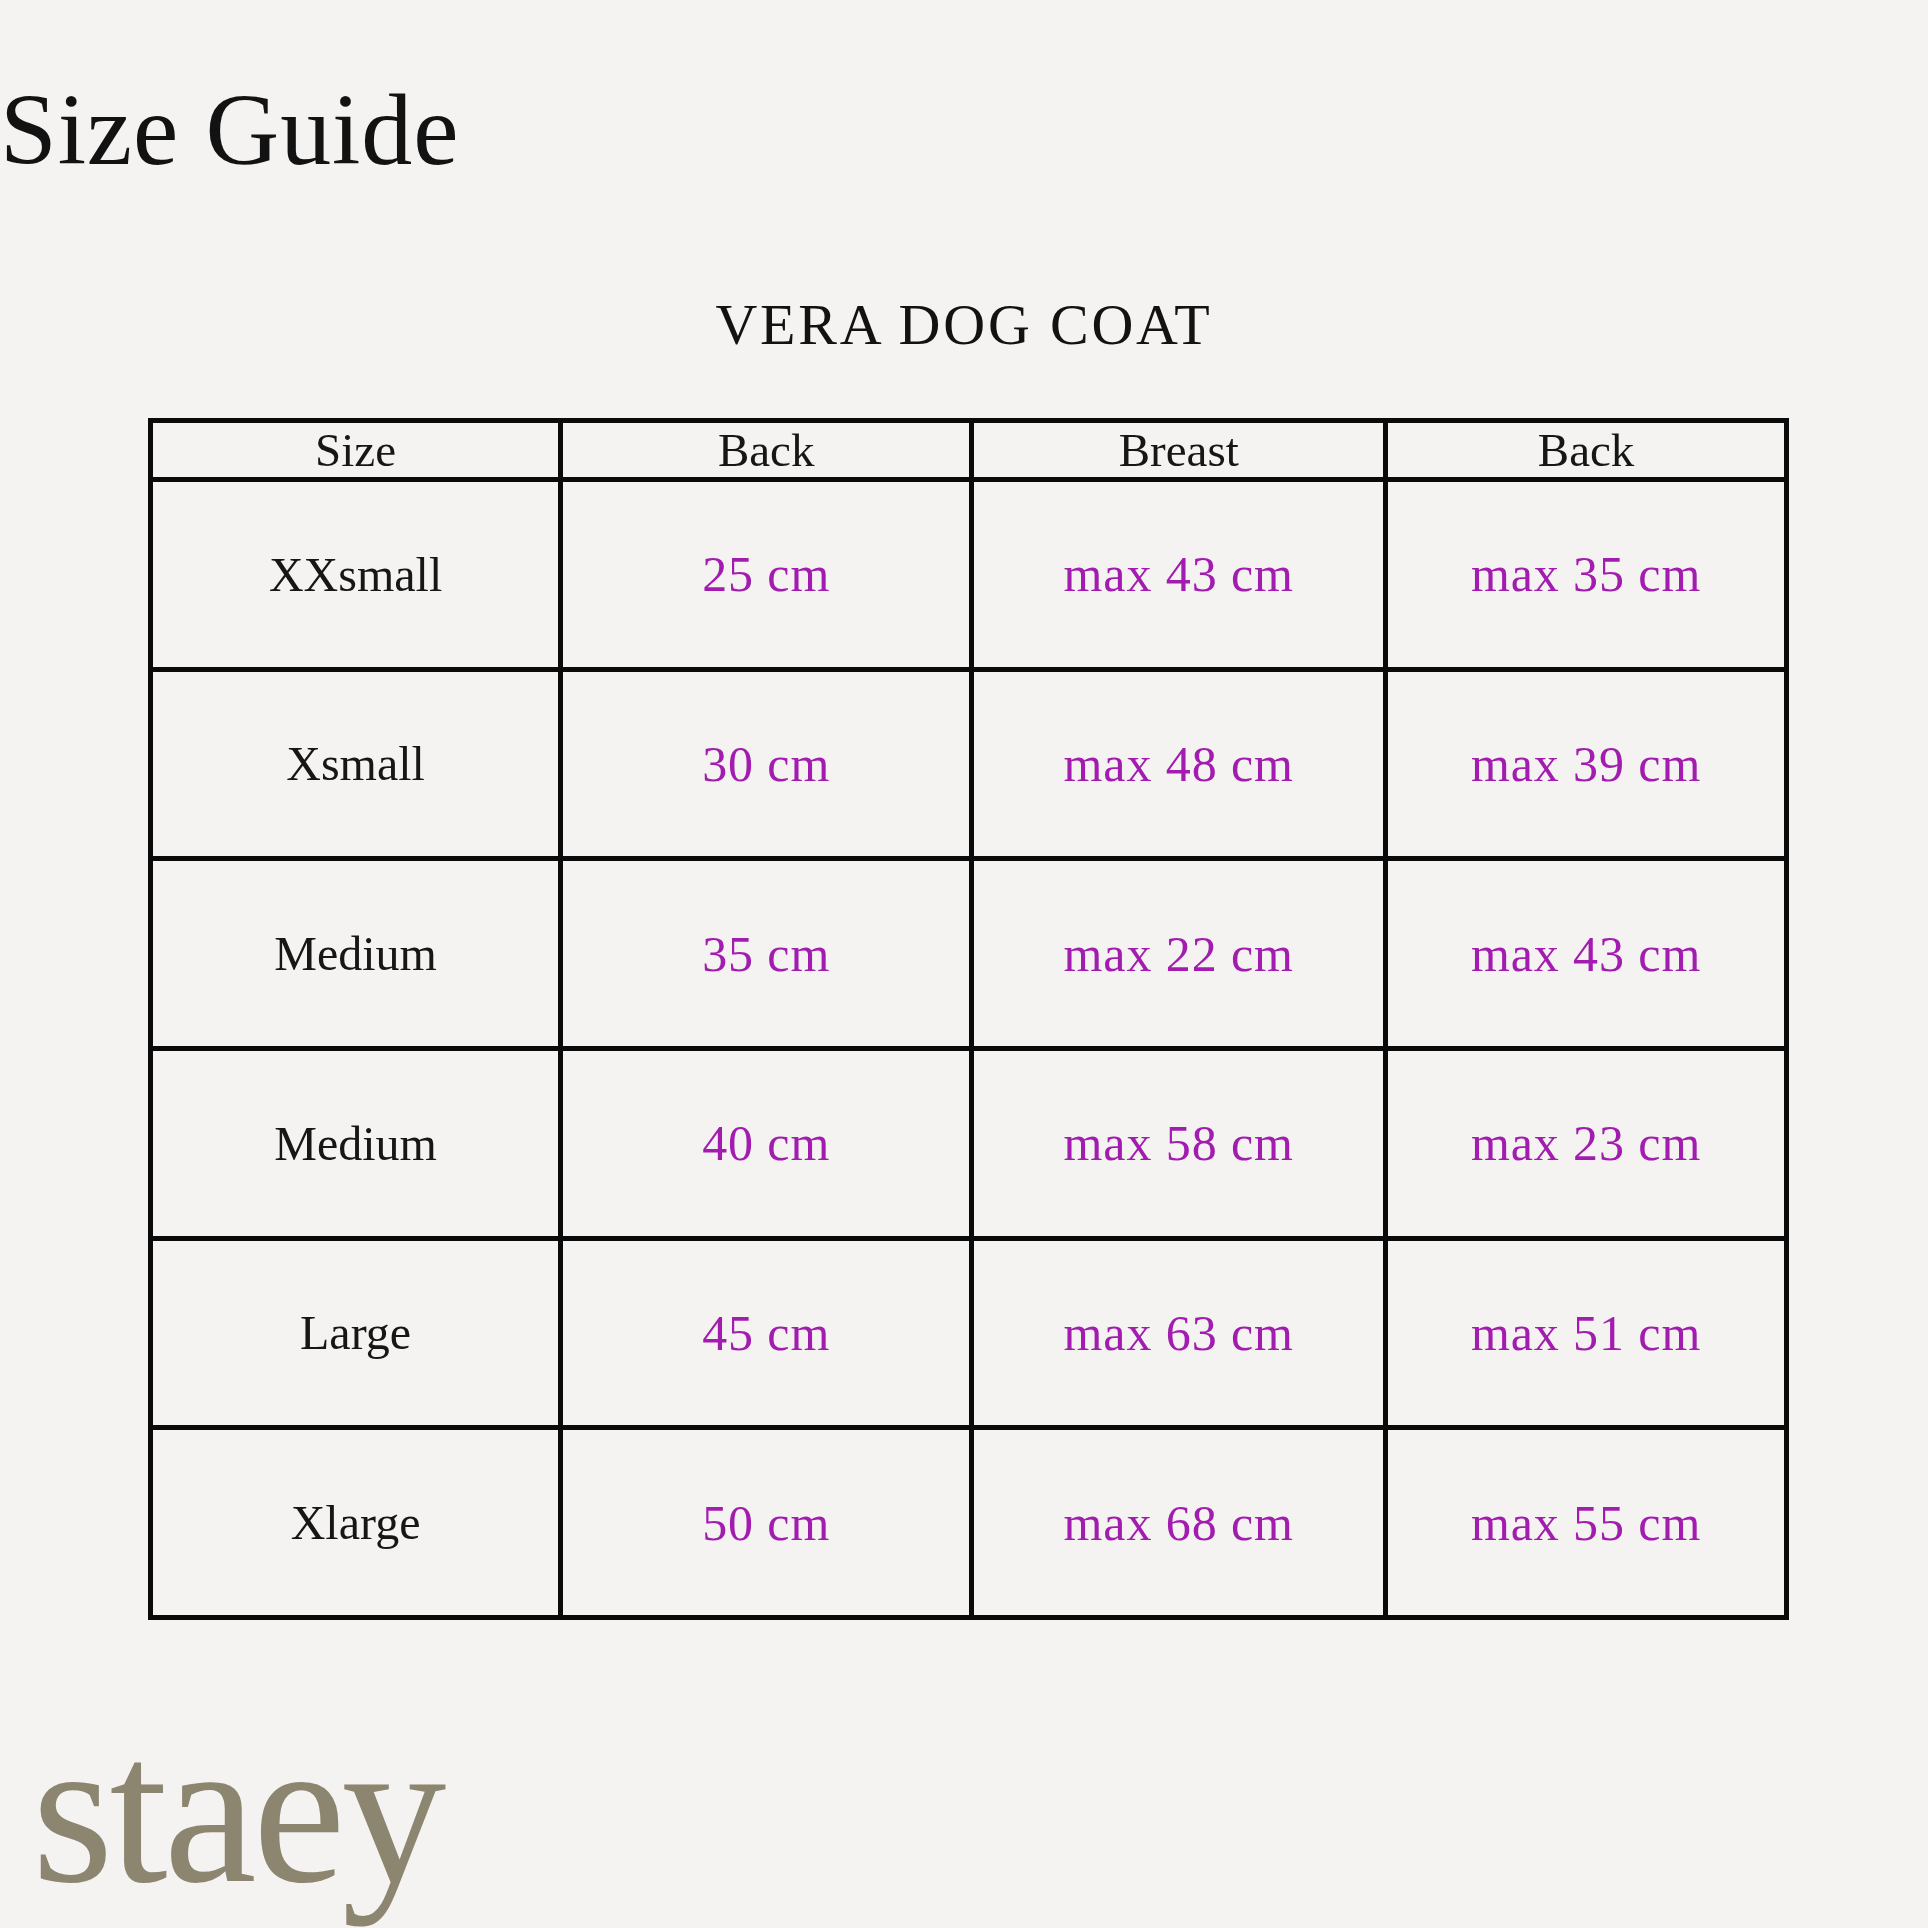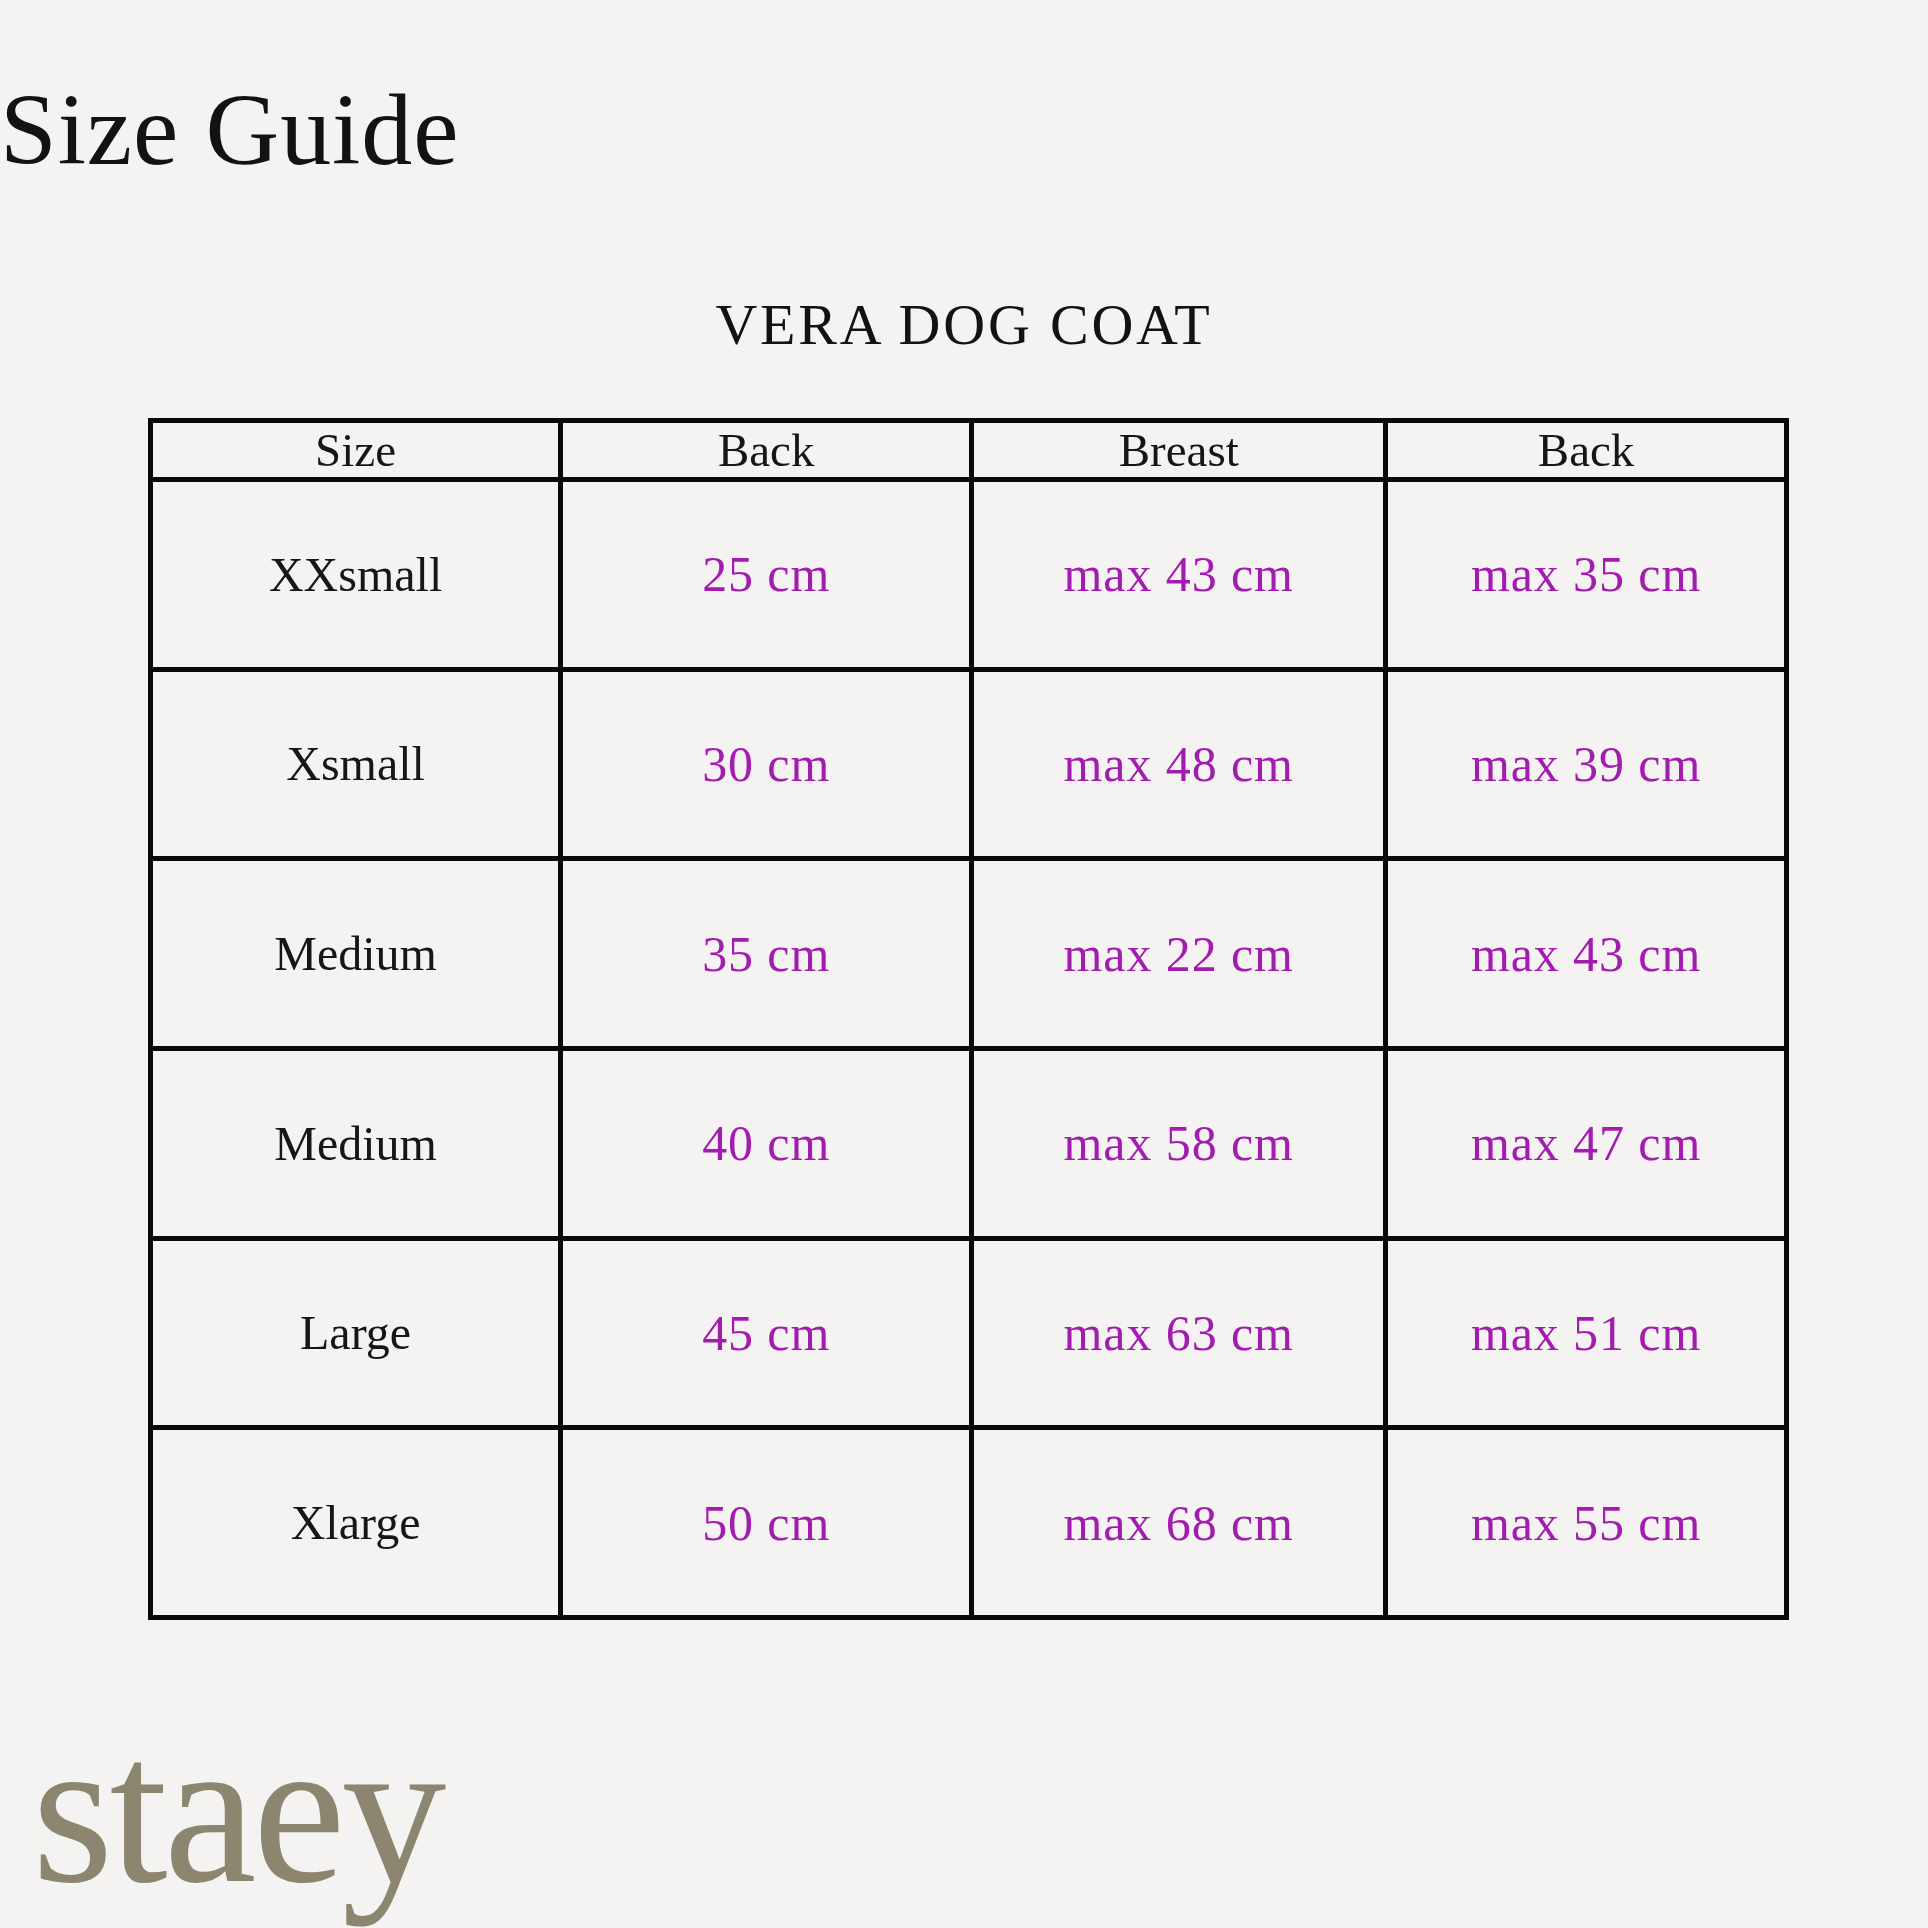--- a/index.html
+++ b/index.html
@@ -117,21 +117,21 @@
       <tr>
         <td class="size-col">Medium</td>
         <td class="value-col">35 cm</td>
         <td class="value-col">max 22 cm</td>
         <td class="value-col">max 43 cm</td>
       </tr>
       <tr>
         <td class="size-col">Medium</td>
         <td class="value-col">40 cm</td>
         <td class="value-col">max 58 cm</td>
-        <td class="value-col">max 47 cm</td>
+        <td class="value-col">max 23 cm</td>
       </tr>
       <tr>
         <td class="size-col">Large</td>
         <td class="value-col">45 cm</td>
         <td class="value-col">max 63 cm</td>
         <td class="value-col">max 51 cm</td>
       </tr>
       <tr>
         <td class="size-col">Xlarge</td>
         <td class="value-col">50 cm</td>

